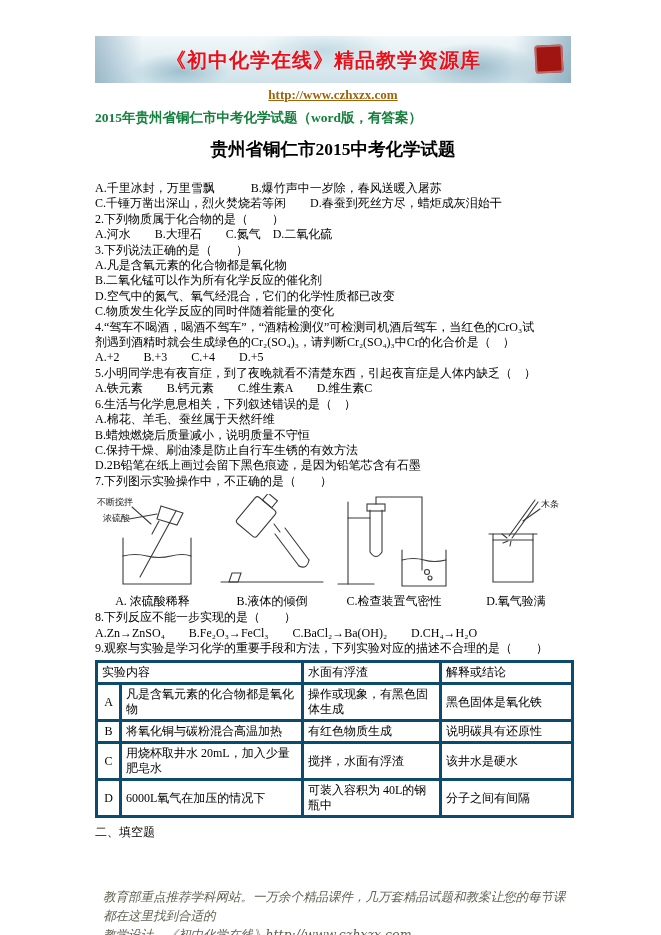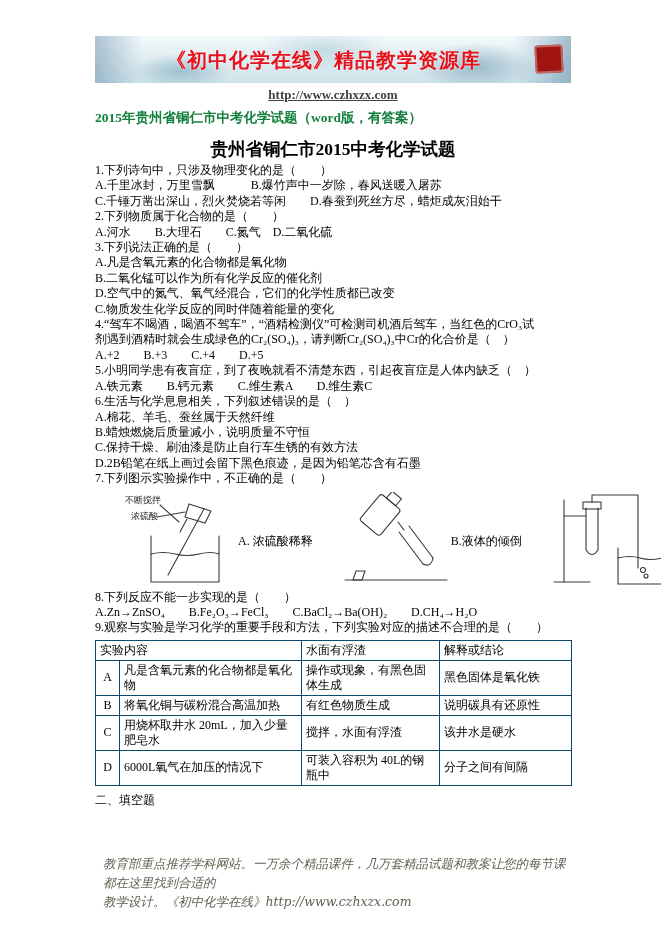--- a/index.html
+++ b/index.html
@@ -26,38 +26,38 @@
     color: #e8101a; font-weight: bold; font-size: 20px; letter-spacing: 1px;
     white-space: nowrap; text-shadow: 0 0 2px rgba(255,255,255,.85);
   }
   .banner-seal {
     position: absolute; right: 8px; top: 9px; width: 28px; height: 28px;
     background: #a01510; border-radius: 3px; transform: rotate(-3deg);
     box-shadow: inset 0 0 0 2px rgba(255,255,255,.35);
   }
 
   .url-line { text-align: center; margin-top: 2px; height: 18px; }
-  .url-link { color: #404040; font-weight: bold; font-size: 13px; text-decoration: underline; cursor: pointer; }
+  .url-link { color: #a16207; font-weight: bold; font-size: 13px; text-decoration: underline; cursor: pointer; }
 
   .red-title { color: #15803d; font-weight: bold; font-size: 13.5px; margin-top: 6px; }
-  .main-title { text-align: center; font-size: 17.5px; font-weight: bold; margin: 10px 0 2px; }
+  .main-title { text-align: center; font-size: 17.5px; font-weight: bold; margin: 10px 0 20px; }
 
   .line { font-size: 12px; line-height: 15.4px; margin: 0; white-space: nowrap; }
 
   
   .figures { display: flex; justify-content: space-between; margin-top: 5px; }
-  .figure { display: flex; align-items: center; margin-left: 28px; }
+  .figure { display: flex; flex-direction: column; align-items: center; }
   .figure svg { display: block; }
   .figcap { font-size: 12px; margin-top: 1px; white-space: nowrap; }
   .sk { stroke: #3a3a3a; fill: none; stroke-width: 1.1; stroke-linecap: round; }
   .sk-txt { fill: #222; font-size: 9px; }
 
   
   .qtable { border-collapse: collapse; margin-top: 4px; width: 476px; table-layout: fixed; }
-  .qtable td { border: 1px solid #0c4a6e; font-size: 12px; padding: 2px 4px; vertical-align: middle; line-height: 15px; }
+  .qtable td { border: 3px solid #0c4a6e; font-size: 12px; padding: 2px 4px; vertical-align: middle; line-height: 15px; }
   .qtable .c-letter { text-align: center; }
 
   .sec2 { margin-top: 7px; }
 
   .footer {
     margin: 46px 0 0 8px; width: 470px;
     color: #5f5f50; font-style: italic; font-size: 12.5px; line-height: 19px;
     font-family: "DejaVu Serif", serif;
   }
 </style>
@@ -71,21 +71,20 @@
       <span class="banner-title">《初中化学在线》精品教学资源库</span>
       <span class="banner-seal"></span>
     </div>
     <div class="url-line">
       <a class="url-link">http://www.czhxzx.com</a>
     </div>
 
     <div class="red-title">2015年贵州省铜仁市中考化学试题（word版，有答案）</div>
     <div class="main-title">贵州省铜仁市2015中考化学试题</div>
 
-    <p class="line">1.下列诗句中，只涉及物理变化的是（　　）</p>
     <p class="line">A.千里冰封，万里雪飘　　　B.爆竹声中一岁除，春风送暖入屠苏</p>
     <p class="line">C.千锤万凿出深山，烈火焚烧若等闲　　D.春蚕到死丝方尽，蜡炬成灰泪始干</p>
     <p class="line">2.下列物质属于化合物的是（　　）</p>
     <p class="line">A.河水　　B.大理石　　C.氮气　D.二氧化硫</p>
     <p class="line">3.下列说法正确的是（　　）</p>
     <p class="line">A.凡是含氧元素的化合物都是氧化物</p>
     <p class="line">B.二氧化锰可以作为所有化学反应的催化剂</p>
     <p class="line">D.空气中的氮气、氧气经混合，它们的化学性质都已改变</p>
     <p class="line">C.物质发生化学反应的同时伴随着能量的变化</p>
     <p class="line">4.“驾车不喝酒，喝酒不驾车”，“酒精检测仪”可检测司机酒后驾车，当红色的CrO₃试</p>

